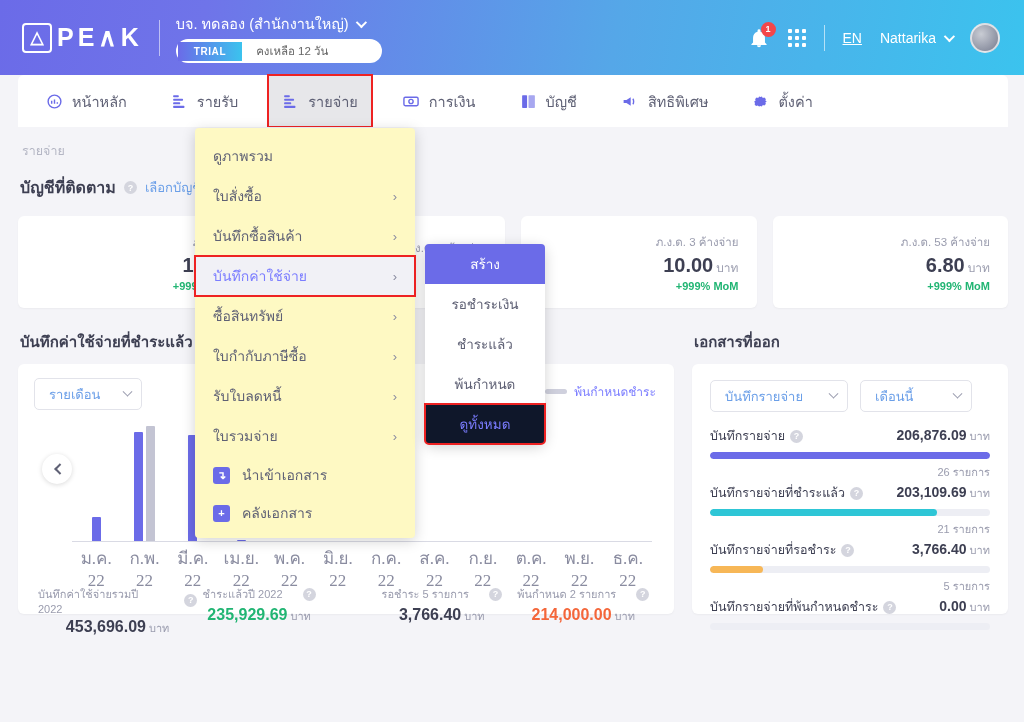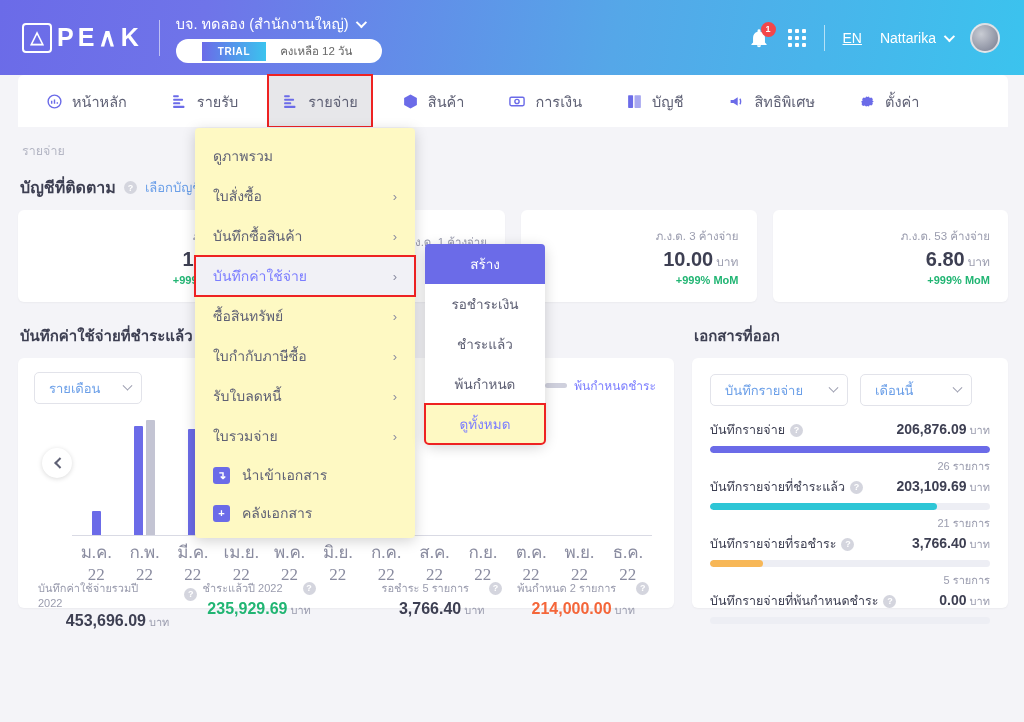--- a/index.html
+++ b/index.html
@@ -24,21 +24,21 @@
   .logo-divider{ width:1px;height:36px;background:rgba(255,255,255,.55); margin:0 16px;}
   .company-block{ display:flex; flex-direction:column; gap:4px; }
   .company-name{ color:#fff; font-size:14.5px; display:flex; align-items:center; gap:7px;}
   .caret{ display:inline-block; width:8px;height:8px;border-right:2px solid #fff;border-bottom:2px solid #fff;transform:rotate(45deg) translateY(-2px);}
   .trial-pill{
     height:24px;background:#fff;border-radius:13px; display:flex; align-items:center;
     padding:2px; width:206px;
   }
   .trial-badge{
     background:linear-gradient(90deg,#6b6be8,#3bc3ee); color:#fff; font-size:10px;
-    font-weight:700; letter-spacing:.6px; border-radius:0; padding:4px 16px;margin-left:24px;
+    font-weight:700; letter-spacing:.6px; border-radius:0; padding:4px 16px;
   }
   .trial-days{ color:#666; font-size:11.5px; margin-left:14px;}
   .header-right{ margin-left:auto; display:flex; align-items:center; gap:18px; padding-right:6px;}
   .bell{ position:relative; width:22px;height:22px; }
   .bell svg{ display:block; }
   .bell-count{
     position:absolute; top:-5px; right:-6px; background:#f4464a; color:#fff;
     font-size:9px; font-weight:700; width:15px;height:15px;border-radius:50%;
     display:flex;align-items:center;justify-content:center;
   }
@@ -63,21 +63,21 @@
     font-size:14.5px; color:#5f6175; cursor:pointer; position:relative;
   }
   .nav-item:first-child{ margin-left:14px; }
   .nav-item + .nav-item{ margin-left:16px; }
   .nav-item .nav-ico{ color:#6b6be8; display:flex; align-items:center;}
   .nav-item.active{ background:#e7e7ea; height:52px; }
   .nav-item.highlight{ outline:2.5px solid #ee2222; outline-offset:-1px; }
   
   .page{ position:absolute; left:18px; top:127px; width:990px; height:595px; background:#f4f4f8;}
   .breadcrumb{ font-size:12.5px;color:#b4b6c4; padding:14px 0 0 4px;}
-  .section-title-row{ display:flex; align-items:center; gap:8px; margin:14px 0 10px 2px;}
+  .section-title-row{ display:flex; align-items:center; gap:8px; margin:14px 0 16px 2px;}
   .section-title{ font-size:16px;color:#3d3f52;font-weight:700;}
   .q-ico{
     width:13px;height:13px;border-radius:50%;background:#d4d5de;color:#fff;font-size:9px;
     display:inline-flex;align-items:center;justify-content:center;font-weight:700;
   }
   .link-blue{ color:#6b9fe8;font-size:13px; cursor:pointer;}
   .cards{ display:flex; gap:16px; }
   .card{
     flex:1; background:#fff;border-radius:6px; height:92px; padding:14px 18px;
     display:flex;flex-direction:column;align-items:flex-end;justify-content:center;gap:3px;
@@ -148,21 +148,21 @@
   .menu-item.selected{ background:#f1f1f6; color:#7b7dff; }
   .menu-item.boxed{ outline:2.5px solid #ee2222; outline-offset:-1px; }
   .menu-item.with-icon{ gap:12px; justify-content:flex-start; height:38px;}
   .mi-ico{ width:17px;height:17px;border-radius:3px;background:#6b6be8; display:flex;align-items:center;justify-content:center;color:#fff;font-size:11px;font-weight:700;}
   .submenu{
     position:absolute; left:425px; top:244px; width:120px; background:#fff;
     border-radius:8px; box-shadow:0 3px 14px rgba(0,0,0,.18); overflow:visible; z-index:51;
   }
   .sub-item{ height:40px; display:flex;align-items:center;justify-content:center; font-size:13.5px;color:#5f6175; cursor:pointer;}
   .sub-item.first{ background:#6b6be8;color:#fff; border-radius:4px 4px 0 0; font-weight:400;}
-  .sub-item.last{ background:#fef9c3; color:#7b7dff; border-radius:0 0 4px 4px;}
+  .sub-item.last{ background:#0f172a; color:#7b7dff; border-radius:0 0 4px 4px;}
   .sub-item.boxed{ outline:2.5px solid #ee2222; outline-offset:-1px;}
 </style>
 </head>
 <body>
 
 <div class="header">
   <div class="logo">
     <div class="logo-box">△</div>
     <div class="logo-text">PE∧K</div>
   </div>
@@ -230,28 +230,20 @@
   <div class="nav-item active highlight">
     <span class="nav-ico">
       <svg width="17" height="17" viewBox="0 0 24 24" fill="#6b6be8">
           <rect x="3" y="3" width="8" height="3" rx="1"></rect>
           <rect x="3" y="8" width="14" height="3" rx="1"></rect>
           <rect x="3" y="13" width="10" height="3" rx="1"></rect>
           <rect x="3" y="18" width="16" height="3" rx="1"></rect>
         </svg>
     </span>
     <span>รายจ่าย</span>
-  </div>
-  <div class="nav-item">
-    <span class="nav-ico">
-      <svg width="17" height="17" viewBox="0 0 24 24" fill="#6b6be8">
-          <path d="M12 2l9 5v10l-9 5-9-5V7z"></path>
-        </svg>
-    </span>
-    <span>สินค้า</span>
   </div>
   <div class="nav-item">
     <span class="nav-ico">
       <svg width="18" height="17" viewBox="0 0 24 24" fill="none" stroke="#6b6be8" stroke-width="2">
           <rect x="2" y="6" width="20" height="12" rx="2"></rect>
           <circle cx="12" cy="12" r="3"></circle>
         </svg>
     </span>
     <span>การเงิน</span>
   </div>

